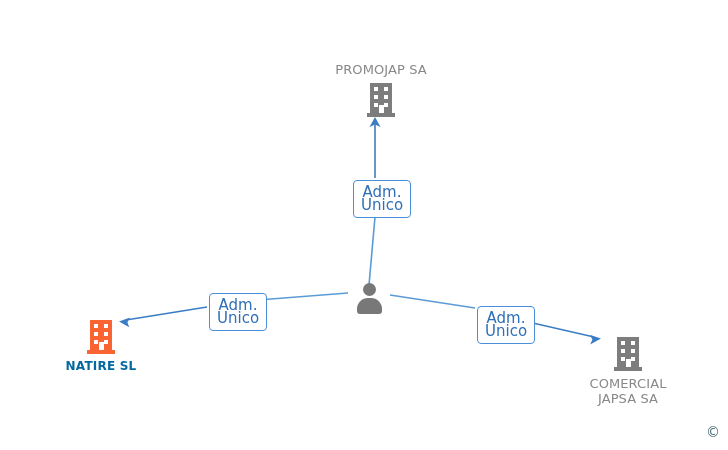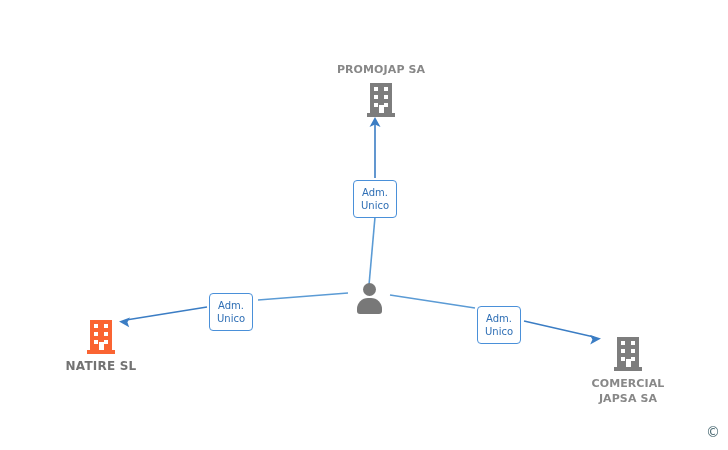--- a/index.html
+++ b/index.html
@@ -28,30 +28,29 @@
   
   .node {
     position: absolute;
     display: flex;
     flex-direction: column;
     align-items: center;
     width: 160px;
     margin-left: -80px;
   }
   .node-label {
-    font-size: 11px;
+    font-size: 13px;
     line-height: 15px;
     color: #888888;
     text-align: center;
     white-space: pre-line;
     letter-spacing: 0.1px;
-    font-weight: bold;
   }
   .node-label.highlight {
-    color: #737373;
+    color: #0369a1;
     font-weight: bold;
     font-size: 12px;
     letter-spacing: 0.2px;
   }
   .label-above { margin-bottom: 6px; }
   .label-below { margin-top: 5px; }
 
   
   .building {
     position: relative;
@@ -117,21 +116,21 @@
   }
 
   
   .edge-label {
     position: absolute;
     box-sizing: border-box;
     background: #ffffff;
     border: 1px solid #4a90d9;
     border-radius: 4px;
     color: #2f6fb5;
-    font-size: 10px;
+    font-size: 15px;
     line-height: 13px;
     text-align: center;
     padding: 5px 7px;
     white-space: pre-line;
   }
 
   
   #watermark {
     position: absolute;
     right: 8px;

